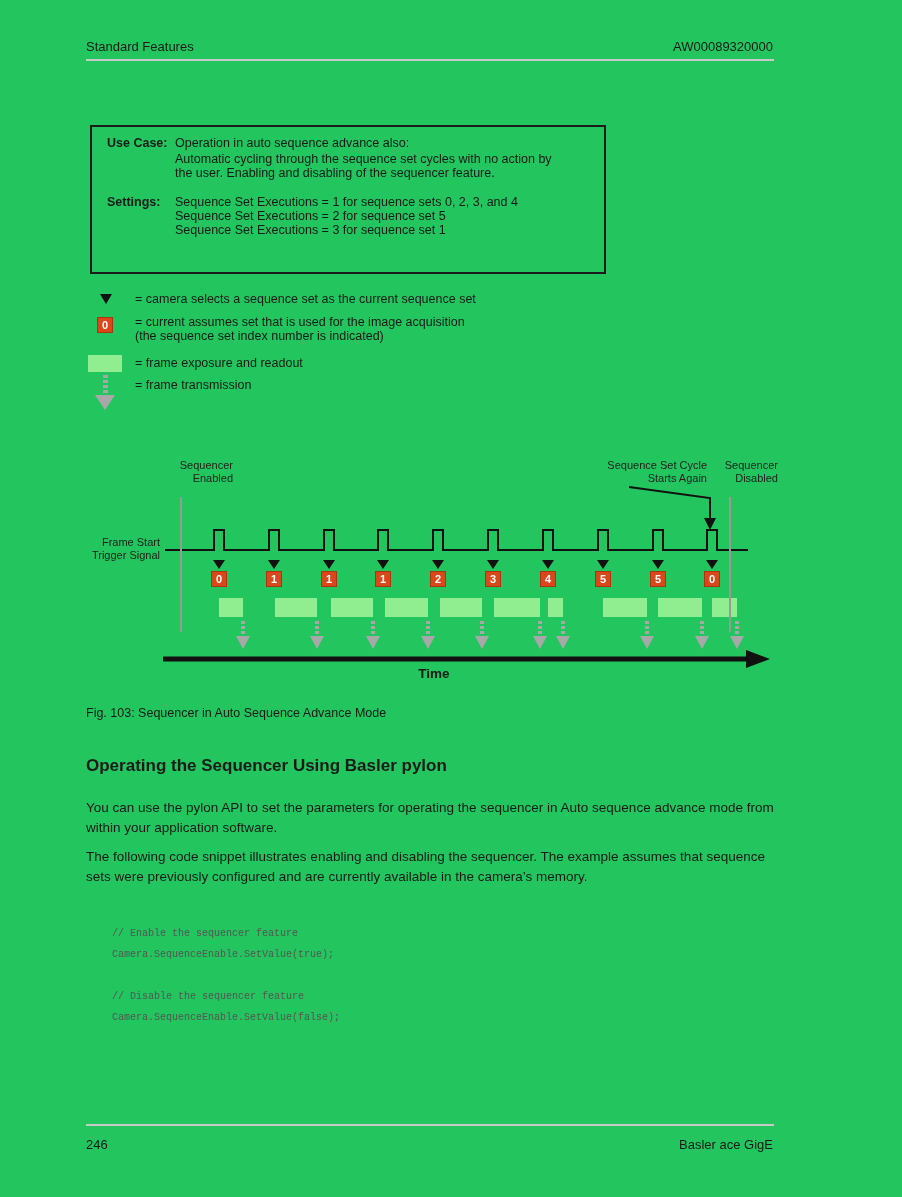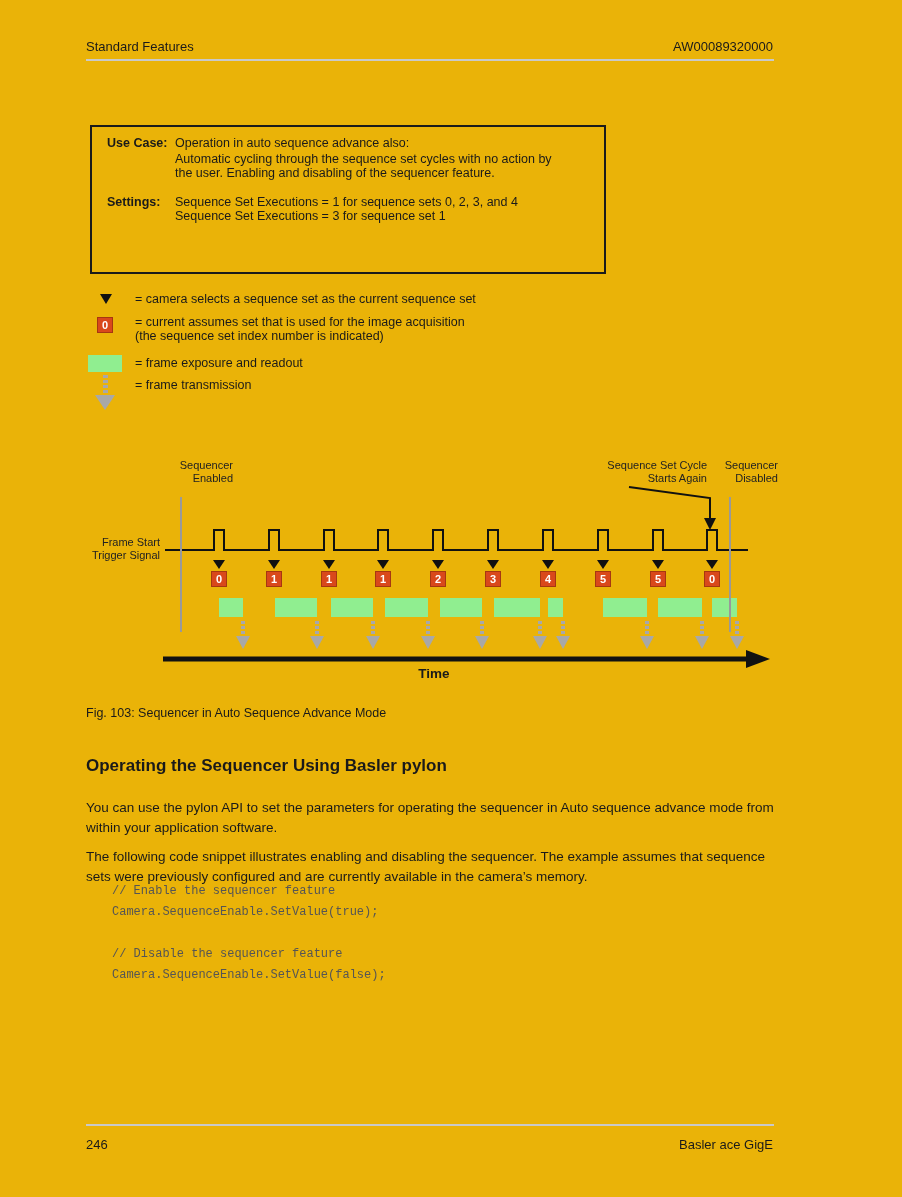--- a/index.html
+++ b/index.html
@@ -1,16 +1,16 @@
 <!DOCTYPE html>
 <html><head>
 <meta charset="utf-8">
 <style>
   html,body{margin:0;padding:0;background:#fff;}
-  .page{position:relative;width:902px;height:1197px;background:#eab308;
+  .page{position:relative;width:902px;height:1197px;background:#22c55e;
         font-family:"Liberation Sans",sans-serif;color:#1a1a1a;overflow:hidden;
         --orange:#d9481b; --orange-dk:#a63711; --green:#90ee90; --tgray:#a8a8a8; --guide:#999999;}
   .abs{position:absolute;}
   .hdr{font-size:13px;top:39px;}
   .rule{height:2px;background:#c9c9c9;left:86px;width:688px;}
 
   
   .ucbox{left:90px;top:125px;width:489px;height:135px;border:2px solid #1b1b1b;
          font-size:12.5px;line-height:13.8px;padding:10px 8px 0 15px;box-sizing:content-box;}
   .ucrow{display:grid;grid-template-columns:68px 1fr;}
@@ -36,22 +36,22 @@
   .dlabel{font-size:11px;line-height:12.5px;text-align:right;z-index:6;color:#222;}
   .guide{position:absolute;width:2px;background:var(--guide);top:47px;height:135px;z-index:4;}
   .select-marker{position:absolute;width:0;height:0;border-left:6px solid transparent;border-right:6px solid transparent;
                  border-top:9px solid #111;z-index:3;}
   .exposure-bar{position:absolute;height:19px;background:var(--green);top:148px;z-index:3;}
   .time-label{font-size:13.5px;font-weight:bold;text-align:center;z-index:6;}
 
   .caption{font-size:12.5px;left:86px;top:706px;}
   .h2{font-size:17px;font-weight:bold;left:86px;top:756px;}
   .para{font-size:13.5px;line-height:19.5px;left:86px;width:706px;}
-  .code{left:112px;top:881px;font-family:"Liberation Mono","DejaVu Sans Mono",monospace;
-        font-size:12px;color:#555;}
+  .code{left:112px;top:923px;font-family:"Liberation Mono","DejaVu Sans Mono",monospace;
+        font-size:10px;color:#555;}
   .code-line{min-height:21px;line-height:21px;white-space:pre;}
   .ftr{font-size:13px;top:1137px;}
 </style>
 </head>
 <body>
 
 <div class="page" style="--orange: #d9481b; --orange-dk: #a63711; --green: #90ee90; --tgray: #a8a8a8; --guide: #999999;">
 
   <span class="abs hdr" style="left:86px;">Standard Features</span>
   <span class="abs hdr" style="right:129px;">AW00089320000</span>
@@ -62,20 +62,21 @@
       <div class="uclabel">Use Case:</div>
       <div>
         <div>Operation in auto sequence advance also:</div>
         <div class="ucdetail">Automatic cycling through the sequence set cycles with no action by the user. Enabling and disabling of the sequencer feature.</div>
       </div>
     </div>
     <div class="ucrow ucsettings">
       <div class="uclabel">Settings:</div>
       <div>
         <div>Sequence Set Executions = 1 for sequence sets 0, 2, 3, and 4</div>
+        <div>Sequence Set Executions = 2 for sequence set 5</div>
         <div>Sequence Set Executions = 3 for sequence set 1</div>
       </div>
     </div>
   </div>
 
   <div class="abs tri-black" style="left:100px;top:294px;"></div>
   <div class="abs legtext" style="left:135px;top:293px;">= camera selects a sequence set as the current sequence set</div>
 
   <div class="index-box" style="left:97px;top:317px;">0</div>
   <div class="abs legtext" style="left:135px;top:316px;">

